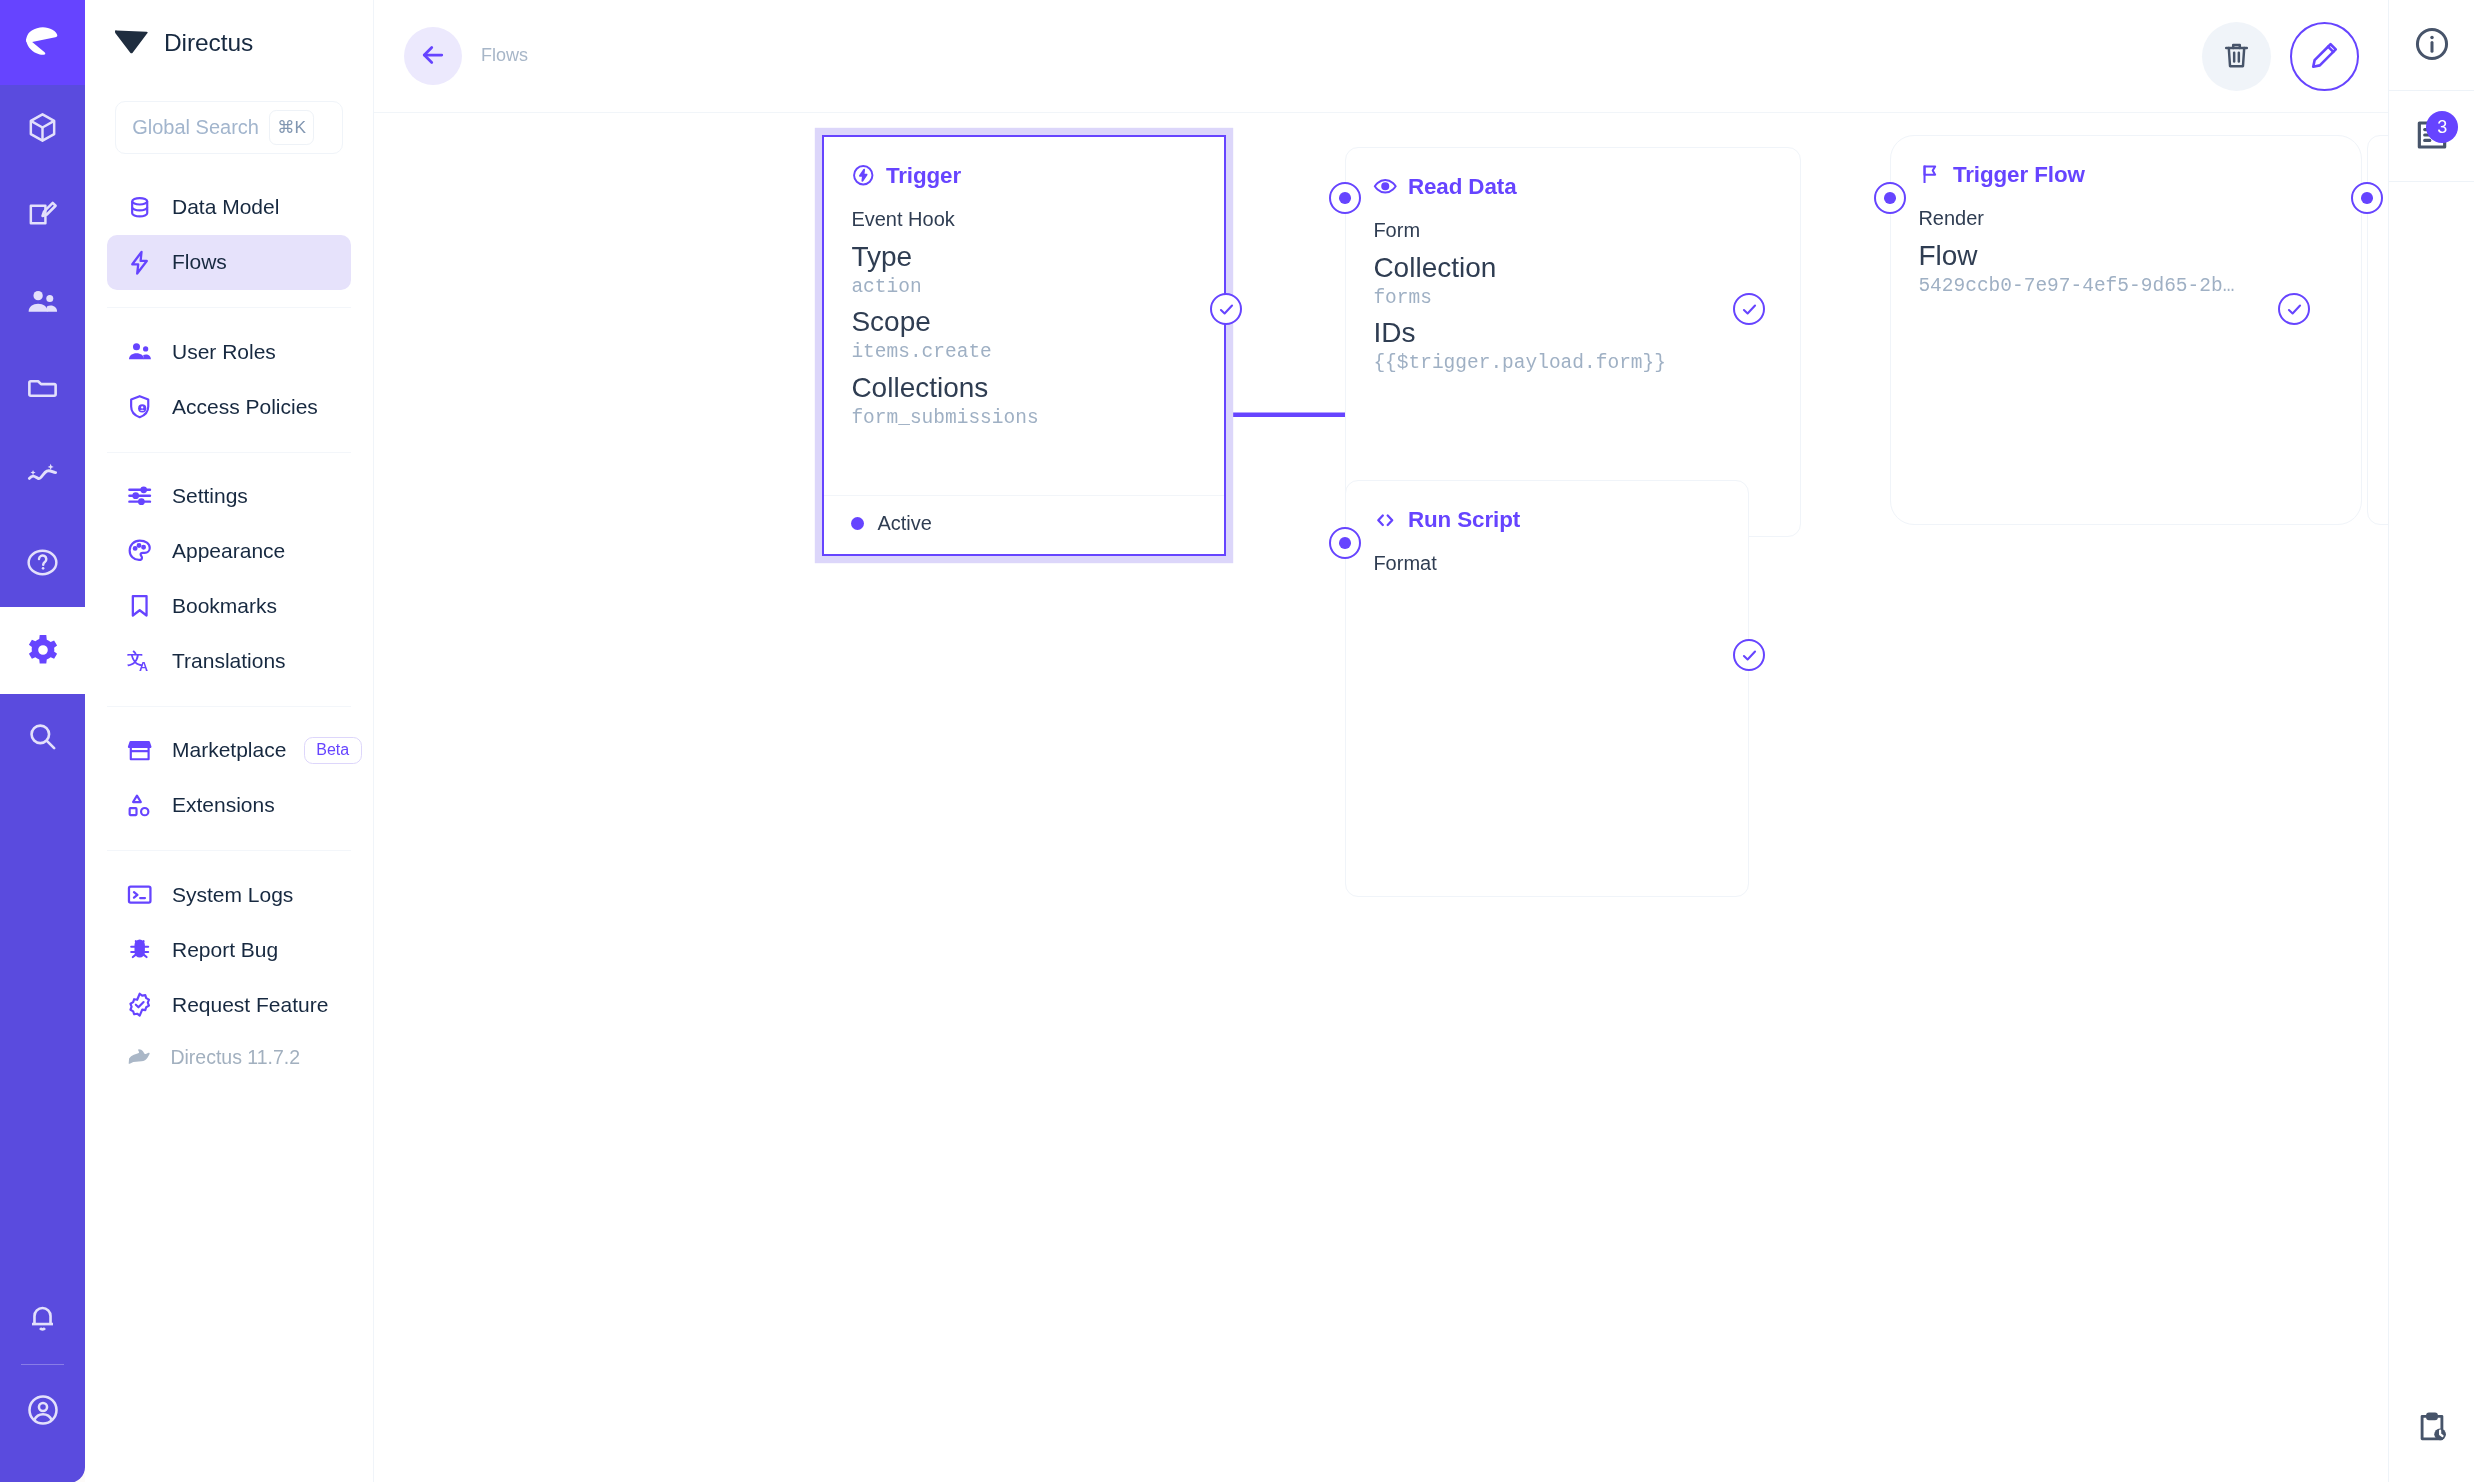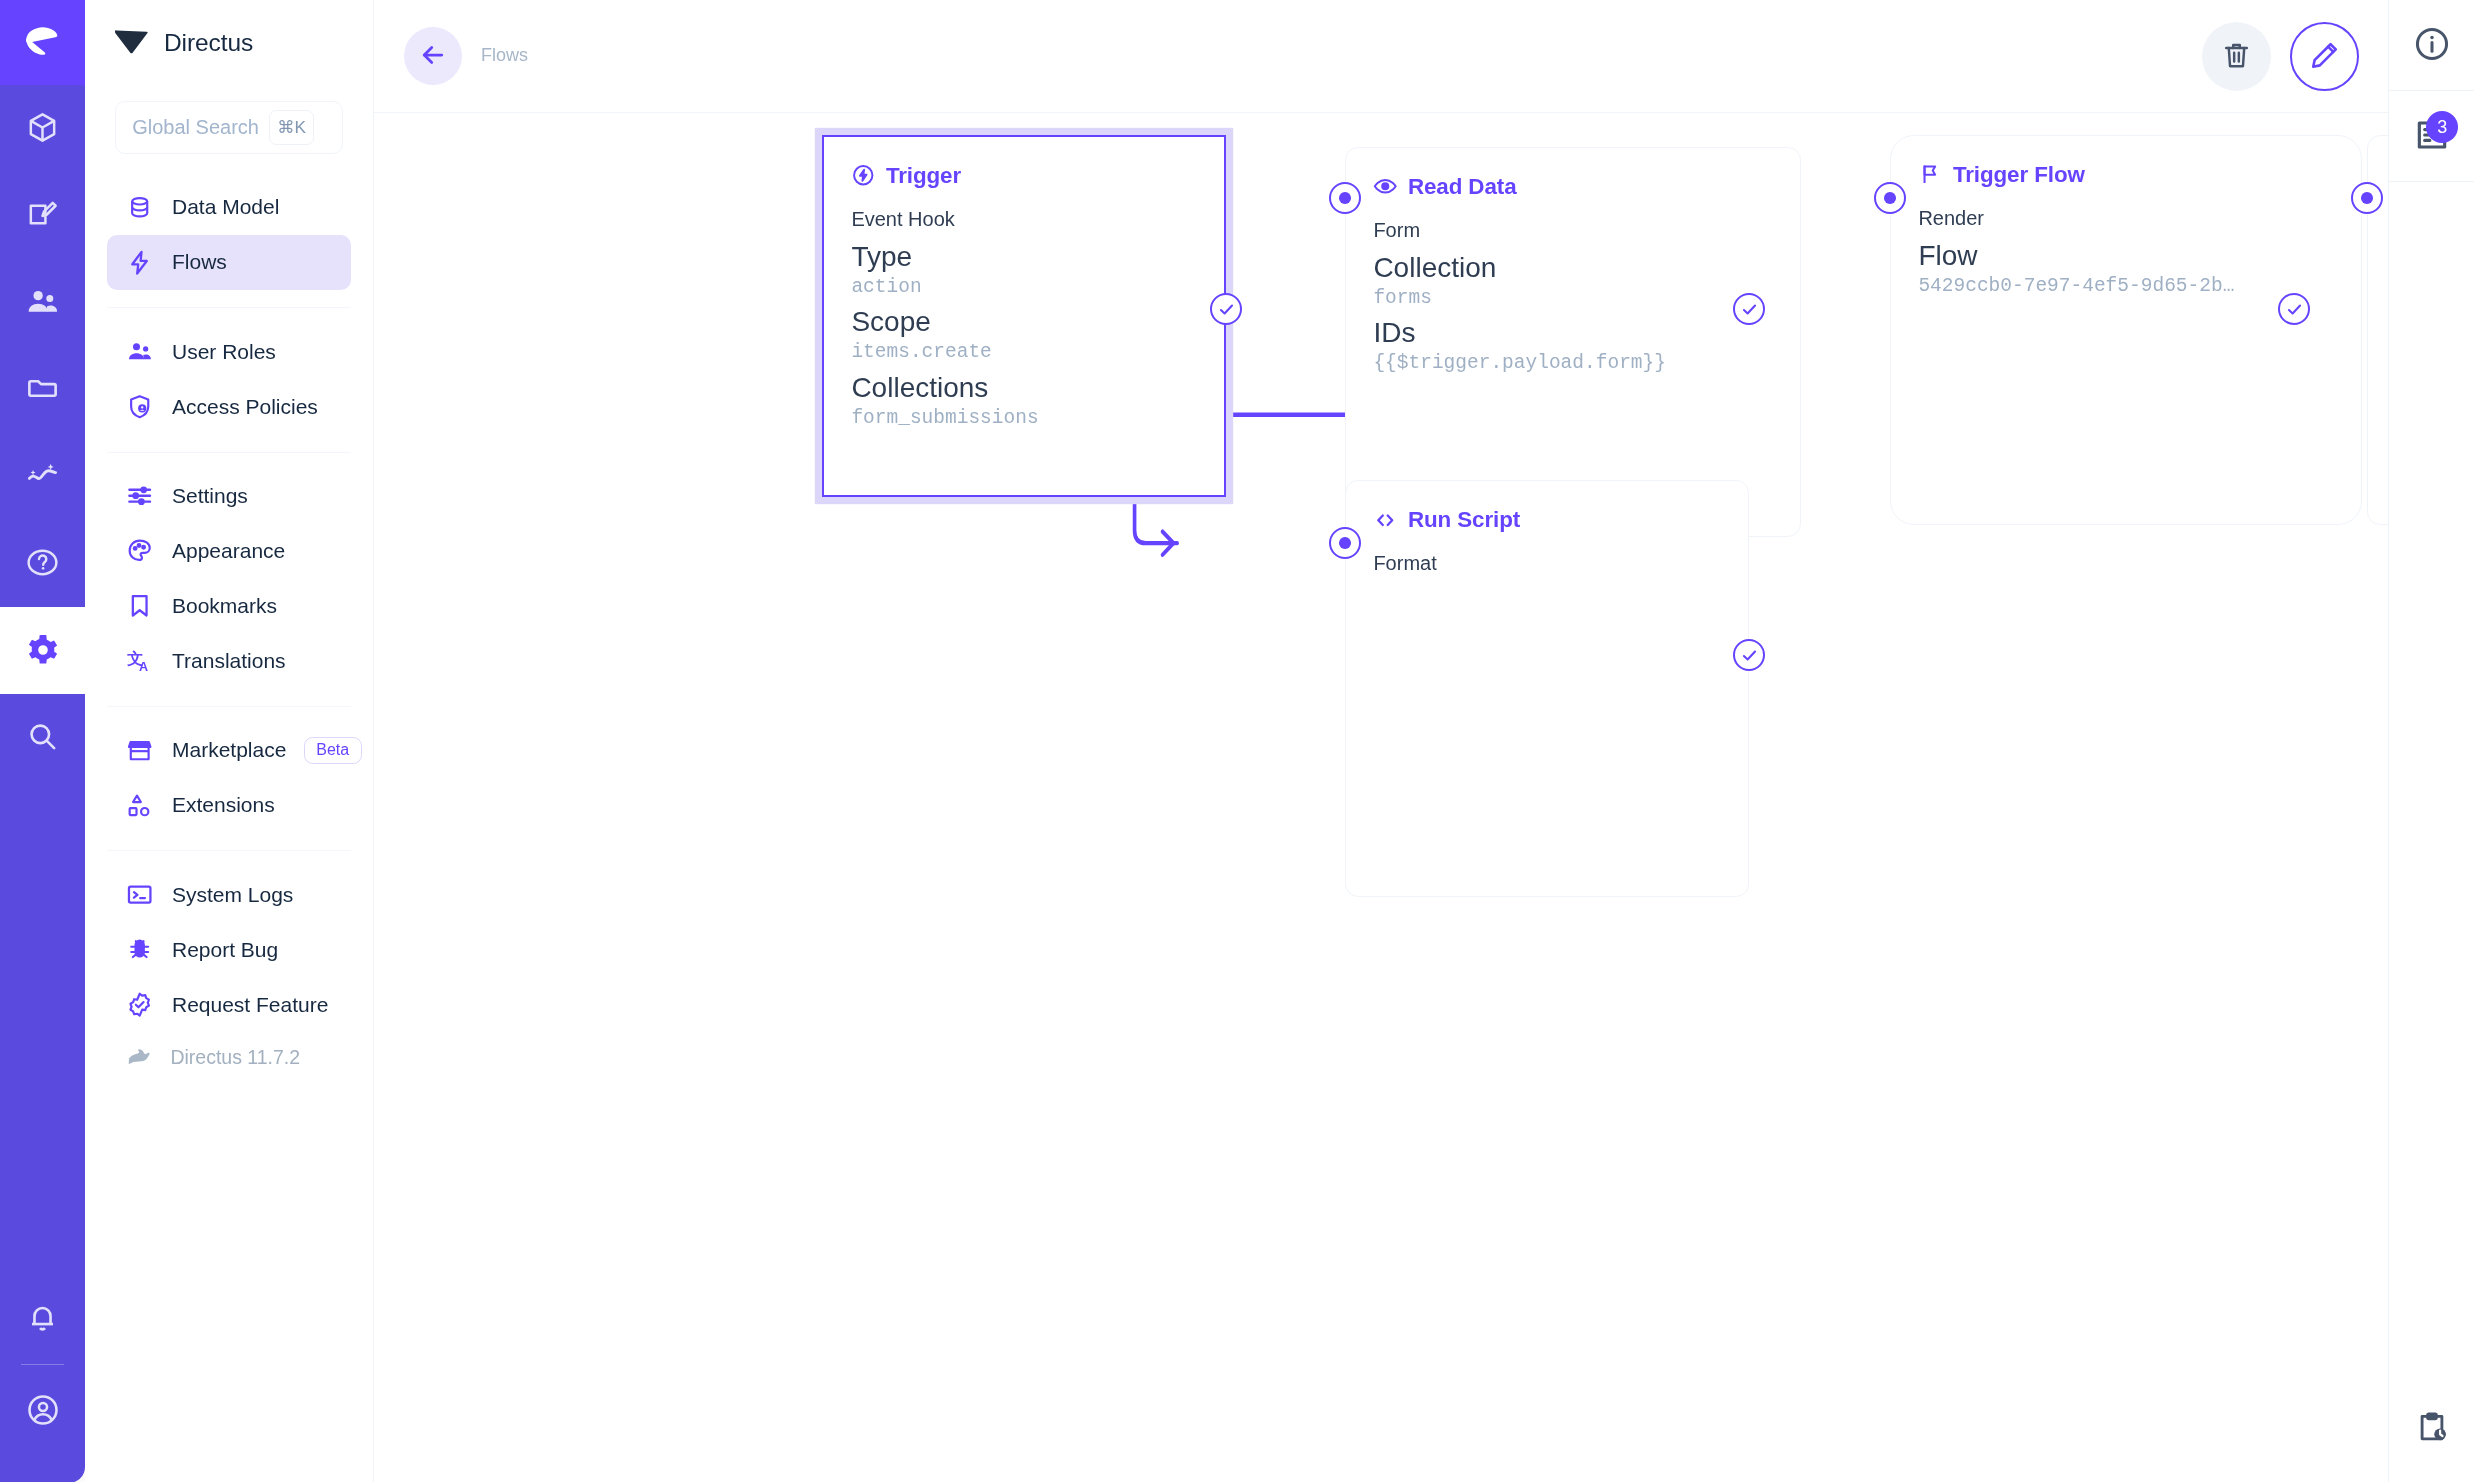--- a/index.html
+++ b/index.html
@@ -549,20 +549,24 @@
           </div>
           <div class="node-name">Event Hook</div>
           <div class="field-label">Type</div>
           <div class="field-value">action</div>
           <div class="field-label">Scope</div>
           <div class="field-value">items.create</div>
           <div class="field-label">Collections</div>
           <div class="field-value">form_submissions</div>
           <div style="height:45px"></div>
         </div>
+        <div class="node-footer">
+          <span class="status-dot"></span>
+          <span class="status-text">Active</span>
+        </div>
       </div>
 
       <div class="port" style="left:836px; top:180px;">
         <svg viewBox="0 0 24 24" fill="none" stroke="currentColor" stroke-width="2.6" stroke-linecap="round" stroke-linejoin="round">
             <path d="M5 12.6l4.6 4.4L19 7"></path>
           </svg>
       </div>
 
       <div class="node" style="left:971px; top:21.7px; width:456px; height:390px;margin-top:12px;">
         <div class="node-inner">

